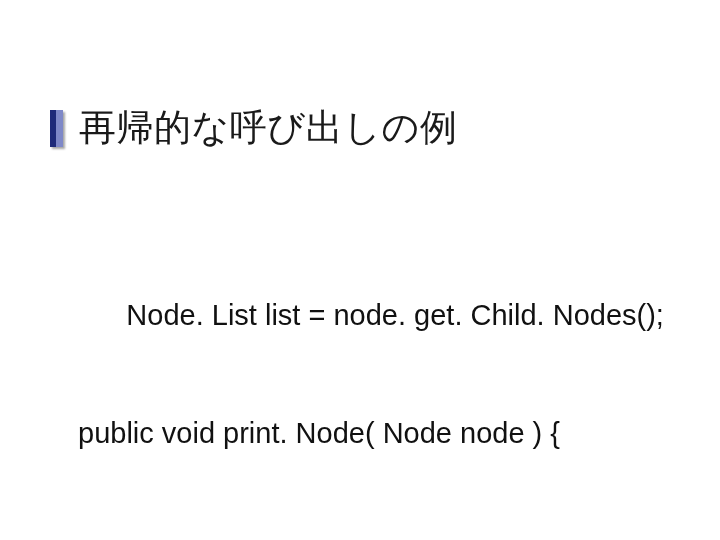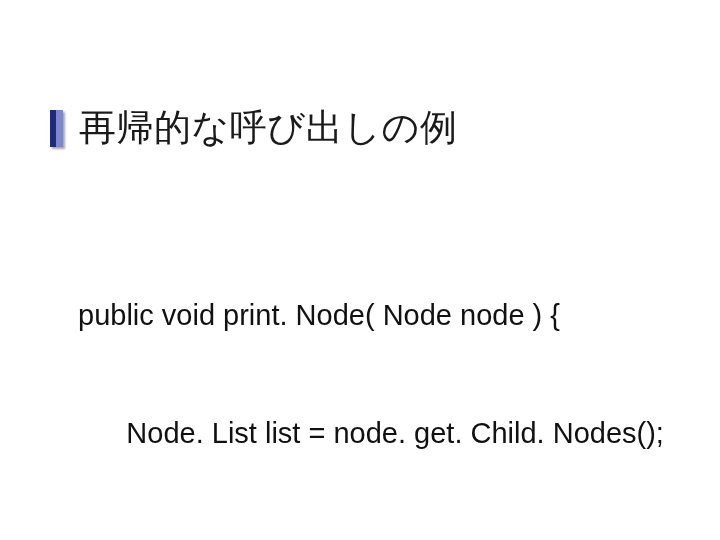--- a/index.html
+++ b/index.html
@@ -63,21 +63,21 @@
 <div class="slide">
 
   <div class="title-row">
     <div class="bullet">
       <div class="bullet-shape"></div>
     </div>
     <div class="title-text">再帰的な呼び出しの例</div>
   </div>
 
   <div class="code-block">
+    <span class="code-line">      Node. List list = node. get. Child. Nodes();</span>
     <span class="code-line">public void print. Node( Node node ) {</span>
-    <span class="code-line">      Node. List list = node. get. Child. Nodes();</span>
     
     
     
     
   </div>
 
 </div>
 
 </body></html>

